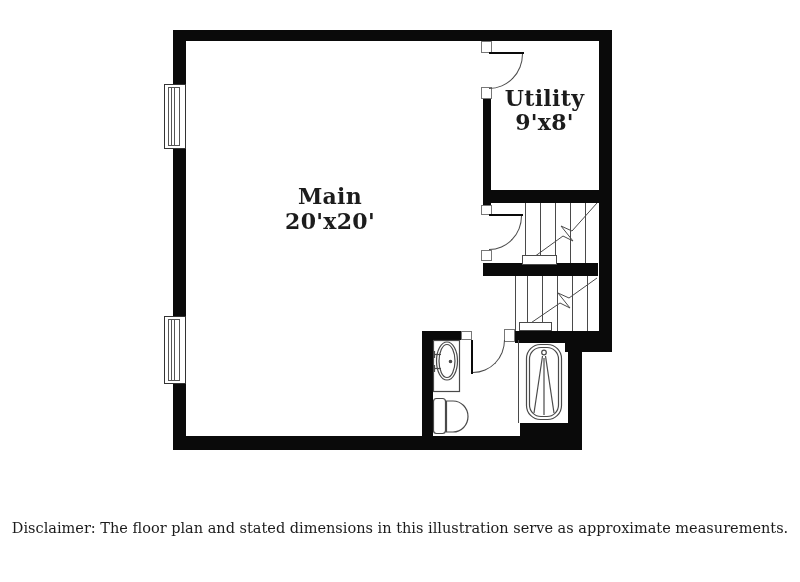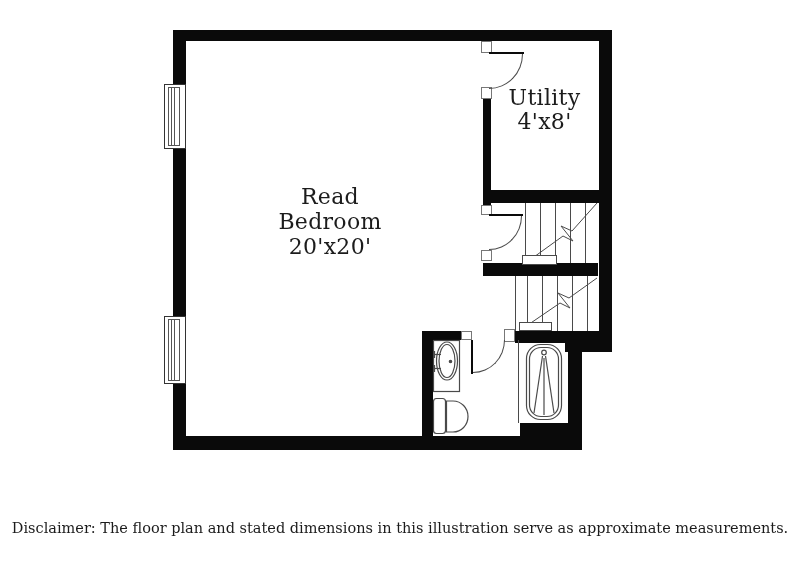--- a/index.html
+++ b/index.html
@@ -9,21 +9,21 @@
   .canvas{position:relative;width:800px;height:582px;background:var(--bg);overflow:hidden;
           font-family:"DejaVu Serif","Liberation Serif",serif;}
   .wall{position:absolute;background:var(--wall);}
   .jamb{position:absolute;background:#fff;border:1px solid #777;box-sizing:border-box;}
   .leaf{position:absolute;background:var(--wall);}
   .arc{position:absolute;border:0 solid var(--line);box-sizing:border-box;
        border-right-width:1px;border-bottom-width:1px;border-bottom-right-radius:100% 100%;}
   .window{position:absolute;background:#fff;border:1px solid #333;box-sizing:border-box;}
   .window .inner{position:absolute;left:3px;top:2px;right:5px;bottom:2px;border:1px solid #555;}
   .window .sash{position:absolute;left:6px;top:2px;bottom:2px;width:2px;border-left:1px solid #555;border-right:1px solid #555;}
-  .room-label{position:absolute;text-align:center;font-weight:normal;color:var(--text);
+  .room-label{position:absolute;text-align:center;font-weight:bold;color:var(--text);
               font-size:22px;line-height:25px;letter-spacing:.3px;}
   .room-label.small{font-size:22px;line-height:24px;}
   .disclaimer{position:absolute;left:0;top:518px;width:800px;text-align:center;
               font-size:14.5px;line-height:20.5px;color:var(--text);}
   svg{position:absolute;left:0;top:0;}
 </style>
 </head>
 <body>
 
 <div class="canvas">
@@ -113,26 +113,25 @@
       <line x1="434.5" y1="365" x2="434.5" y2="372"></line>
     </g>
 
     <g stroke="#4a4a4a" stroke-width="1.2" fill="none">
       <rect x="433.5" y="398.5" width="12" height="35" rx="3"></rect>
       <path d="M446.5,401 L453,401 A15,15.5 0 0 1 453,432 L446.5,432 Z"></path>
     </g>
   </svg>
 
   <div class="room-label" style="left:230px;top:184px;width:200px;">
-    <div>Read</div>
-    <div>Bedroom</div>
+    <div>Main</div>
     <div>20'x20'</div>
   </div>
   <div class="room-label small" style="left:491px;top:86px;width:107px;">
     <div>Utility</div>
-    <div>4'x8'</div>
+    <div>9'x8'</div>
   </div>
 
   <div class="disclaimer">
     <div>Disclaimer: The floor plan and stated dimensions in this illustration serve as approximate measurements.</div>
   </div>
 
 </div>
 
 </body></html>

